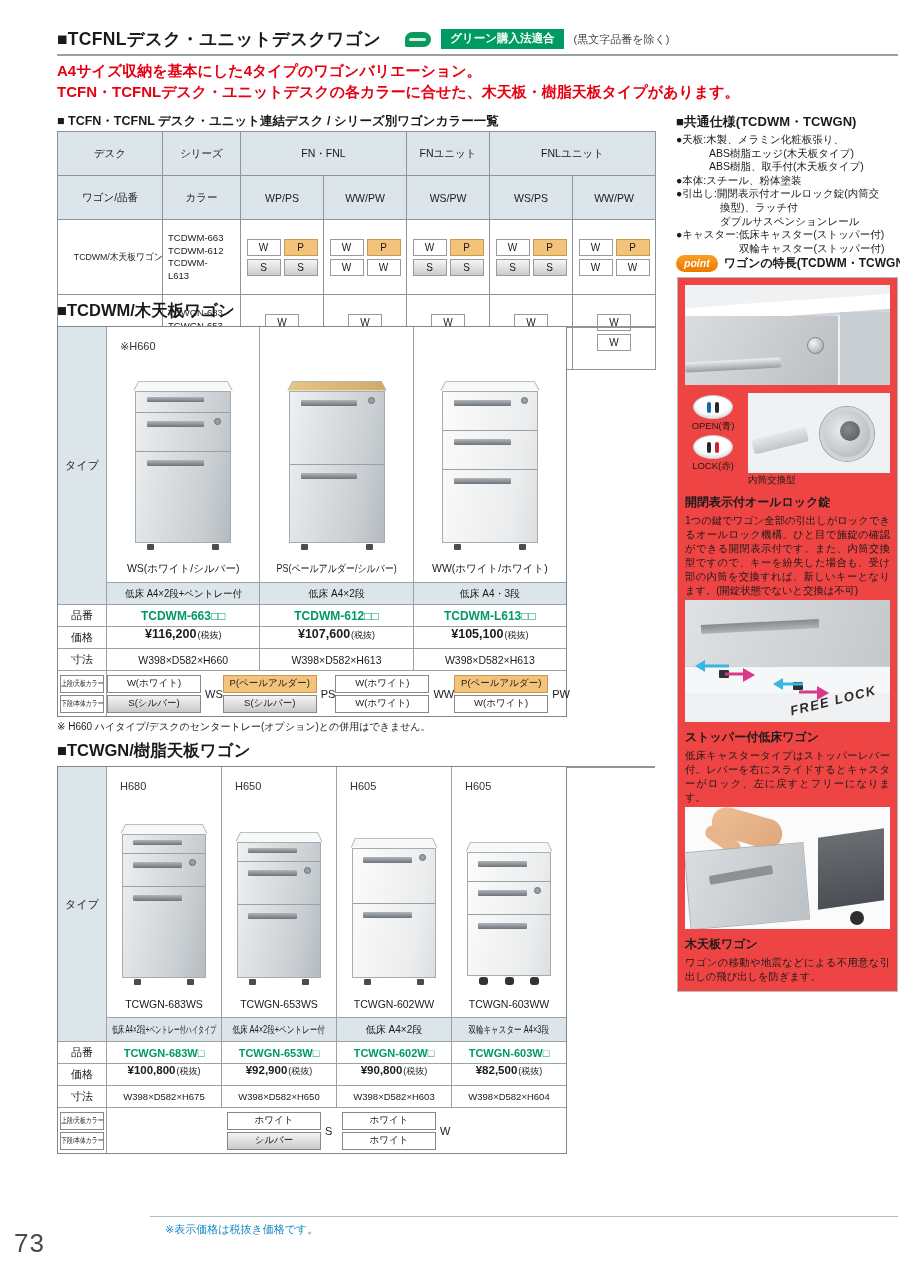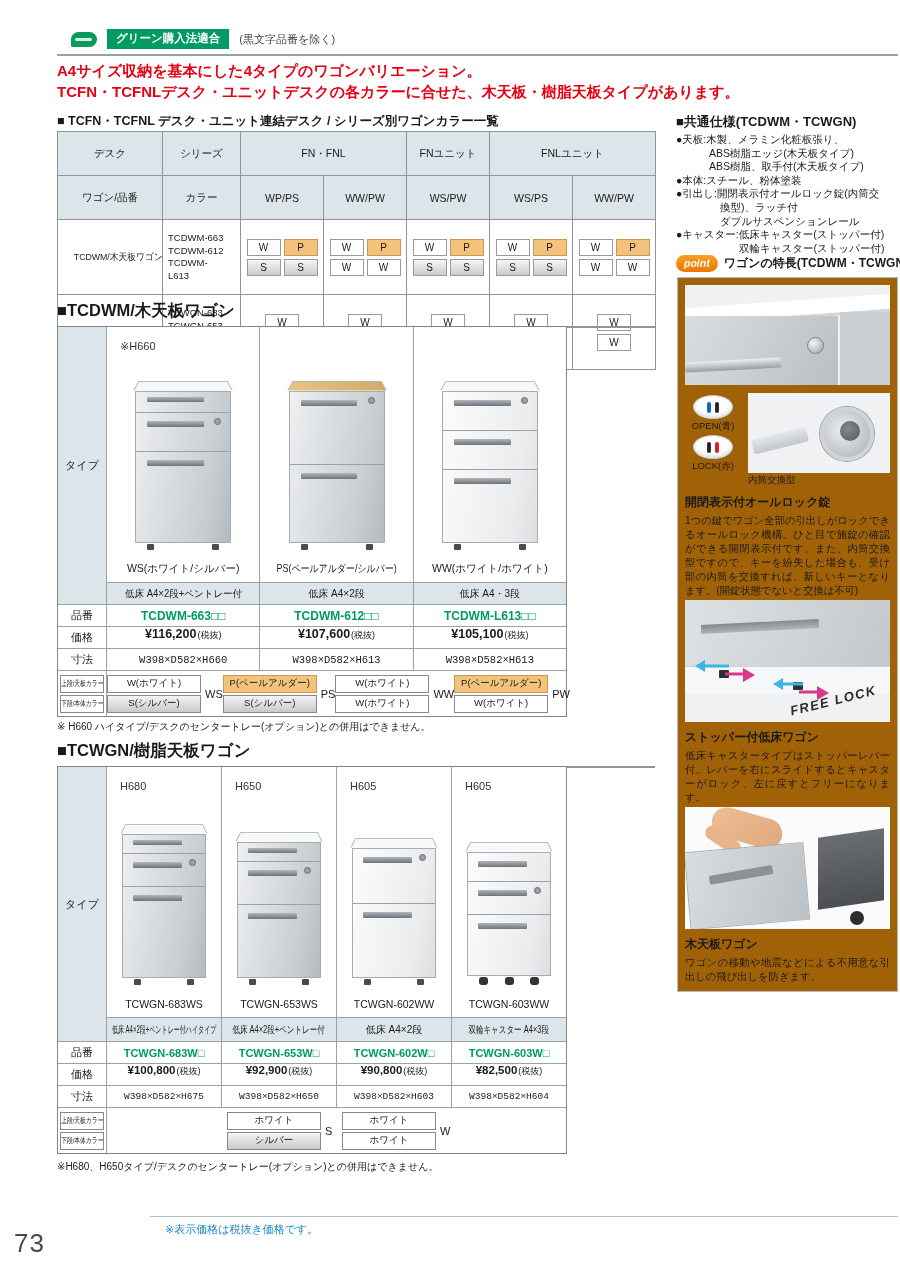--- a/index.html
+++ b/index.html
@@ -50,21 +50,21 @@
   .spec{background:#dce5ea;display:flex;align-items:center;justify-content:center;font-size:10px;}
   .spec span{white-space:nowrap;display:inline-block;}
   .sq1{transform:scaleX(.6);transform-origin:center;}
   .sq2{transform:scaleX(.75);transform-origin:center;}
   .sq3{transform:scaleX(.95);transform-origin:center;}
   .rowlab{display:flex;align-items:center;justify-content:center;font-size:11px;background:#fff;}
   .code{color:#009a63;font-weight:bold;font-size:12px;display:flex;align-items:center;justify-content:center;white-space:nowrap;}
   .price{display:flex;align-items:baseline;justify-content:center;gap:1px;}
   .price b{font-size:12.5px;}
   .price i{font-style:normal;font-size:9px;}
-  .size{display:flex;align-items:center;justify-content:center;font-size:10.5px;white-space:nowrap;font-family:Liberation Mono, monospace;}
+  .size{display:flex;align-items:center;justify-content:center;font-size:10.5px;white-space:nowrap;}
   .clabels{display:flex;flex-direction:column;justify-content:center;gap:2px;padding:3px 2px;}
   .clab{border:1px solid #888;font-size:8px;height:16px;display:flex;align-items:center;justify-content:center;background:#fff;overflow:hidden;}
   .clab span{transform:scaleX(.72);white-space:nowrap;display:inline-block;}
   .swatchrow{display:flex;align-items:center;justify-content:space-evenly;}
   .swg{display:flex;align-items:center;gap:4px;}
   .swstack{display:flex;flex-direction:column;gap:2px;}
   .csw{width:92px;height:16px;border:1px solid #888;font-size:9.5px;display:flex;align-items:center;justify-content:center;background:#fff;white-space:nowrap;}
   .csw.p{background:#f3c37c;border-color:#c69a53;}
   .csw.s{background:linear-gradient(180deg,#f4f4f4,#c9c9c9);}
   .glab{font-size:11px;}
@@ -88,21 +88,21 @@
   .casters.big i{width:9px;height:8px;border-radius:3px;background:#333;}
 
   
   #sbtitle{top:113px;left:676px;font-size:13px;font-weight:bold;white-space:nowrap;}
   #sbspec{top:133px;left:676px;width:224px;font-size:10.5px;line-height:13.6px;}
   #sbspec div{white-space:nowrap;}
   .i1{padding-left:33px;}.i2{padding-left:44px;}.i3{padding-left:63px;}
   #pointrow{top:255px;left:676px;display:flex;align-items:center;gap:6px;}
   .pbadge{background:linear-gradient(180deg,#f7a023,#ee7800);color:#fff;border-radius:10px;font-size:10.5px;font-weight:bold;font-style:italic;padding:2px 8px 3px;}
   #pointrow b{font-size:12px;white-space:nowrap;}
-  #featbox{top:277px;left:677px;width:221px;border:1px solid #b5bcc1;padding:7px;box-sizing:border-box;background:#a16207;}
+  #featbox{top:277px;left:677px;width:221px;border:1px solid #b5bcc1;padding:7px;box-sizing:border-box;background:#ef4444;}
   .photo{background:#eff1f2;position:relative;overflow:hidden;}
   .fh{font-size:12px;font-weight:bold;margin:7px 0 3px;}
   .fb{font-size:10.3px;line-height:14px;word-break:break-all;text-align:justify;}
   
   .p1{height:100px;}
   .p1top{position:absolute;left:-10px;right:-10px;top:16px;height:15px;background:#fff;border-bottom:3px solid #d2d6d9;transform:rotate(-4deg);}
   .p1front{position:absolute;left:-10px;right:52px;top:31px;bottom:-10px;background:linear-gradient(120deg,#dcdfe2,#b9bec2);}
   .p1side{position:absolute;right:-6px;top:27px;bottom:-10px;width:56px;background:#c9ced2;}
   .p1hb{position:absolute;left:10px;width:96px;top:44px;height:10px;background:linear-gradient(180deg,#eceeef,#989ea3);border-radius:2px;transform:rotate(-3deg);}
   .p1key{position:absolute;right:66px;top:52px;width:15px;height:15px;border-radius:50%;background:radial-gradient(circle at 35% 35%,#f3f4f5,#9aa0a5);border:1px solid #7d8287;}
@@ -138,20 +138,21 @@
   #fline{top:1216px;left:150px;width:748px;height:0;border-top:1px solid #aebfca;}
   #pageno{top:1228px;left:14px;font-size:26px;color:#4a4a4a;letter-spacing:1px;}
   #pnote{top:1222px;left:165px;font-size:11px;color:#1b87c1;white-space:nowrap;}
 </style>
 </head>
 <body>
 
 <div id="page">
 
   <div id="hdr" class="abs">
+    <span class="h-title">■TCFNLデスク・ユニットデスクワゴン</span>
     <span class="green-mark"></span>
     <span class="gbadge">グリーン購入法適合</span>
     <span class="gnote">(黒文字品番を除く)</span>
   </div>
 
   <div id="intro" class="abs">
     <div>A4サイズ収納を基本にした4タイプのワゴンバリエーション。</div>
     <div>TCFN・TCFNLデスク・ユニットデスクの各カラーに合せた、木天板・樹脂天板タイプがあります。</div>
   </div>
 
@@ -594,21 +595,20 @@
       </div>
       <div class="swg sg-abs" style="left:235px">
         <div class="swstack">
           <div class="csw w">ホワイト</div>
           <div class="csw w">ホワイト</div>
         </div>
           <span class="glab">W</span>
       </div>
     </div>
   </div>
-  <div class="fn abs" style="top:1160px">※H680、H650タイプ/デスクのセンタートレー(オプション)との併用はできません。</div>
 
   <div id="sbtitle" class="abs">■共通仕様(TCDWM・TCWGN)</div>
   <div id="sbspec" class="abs">
     <div>●天板:木製、メラミン化粧板張り、</div>
     <div class="i1">ABS樹脂エッジ(木天板タイプ)</div>
     <div class="i1">ABS樹脂、取手付(木天板タイプ)</div>
     <div>●本体:スチール、粉体塗装</div>
     <div>●引出し:開閉表示付オールロック錠(内筒交</div>
     <div class="i2">換型)、ラッチ付</div>
     <div class="i2">ダブルサスペンションレール</div>

